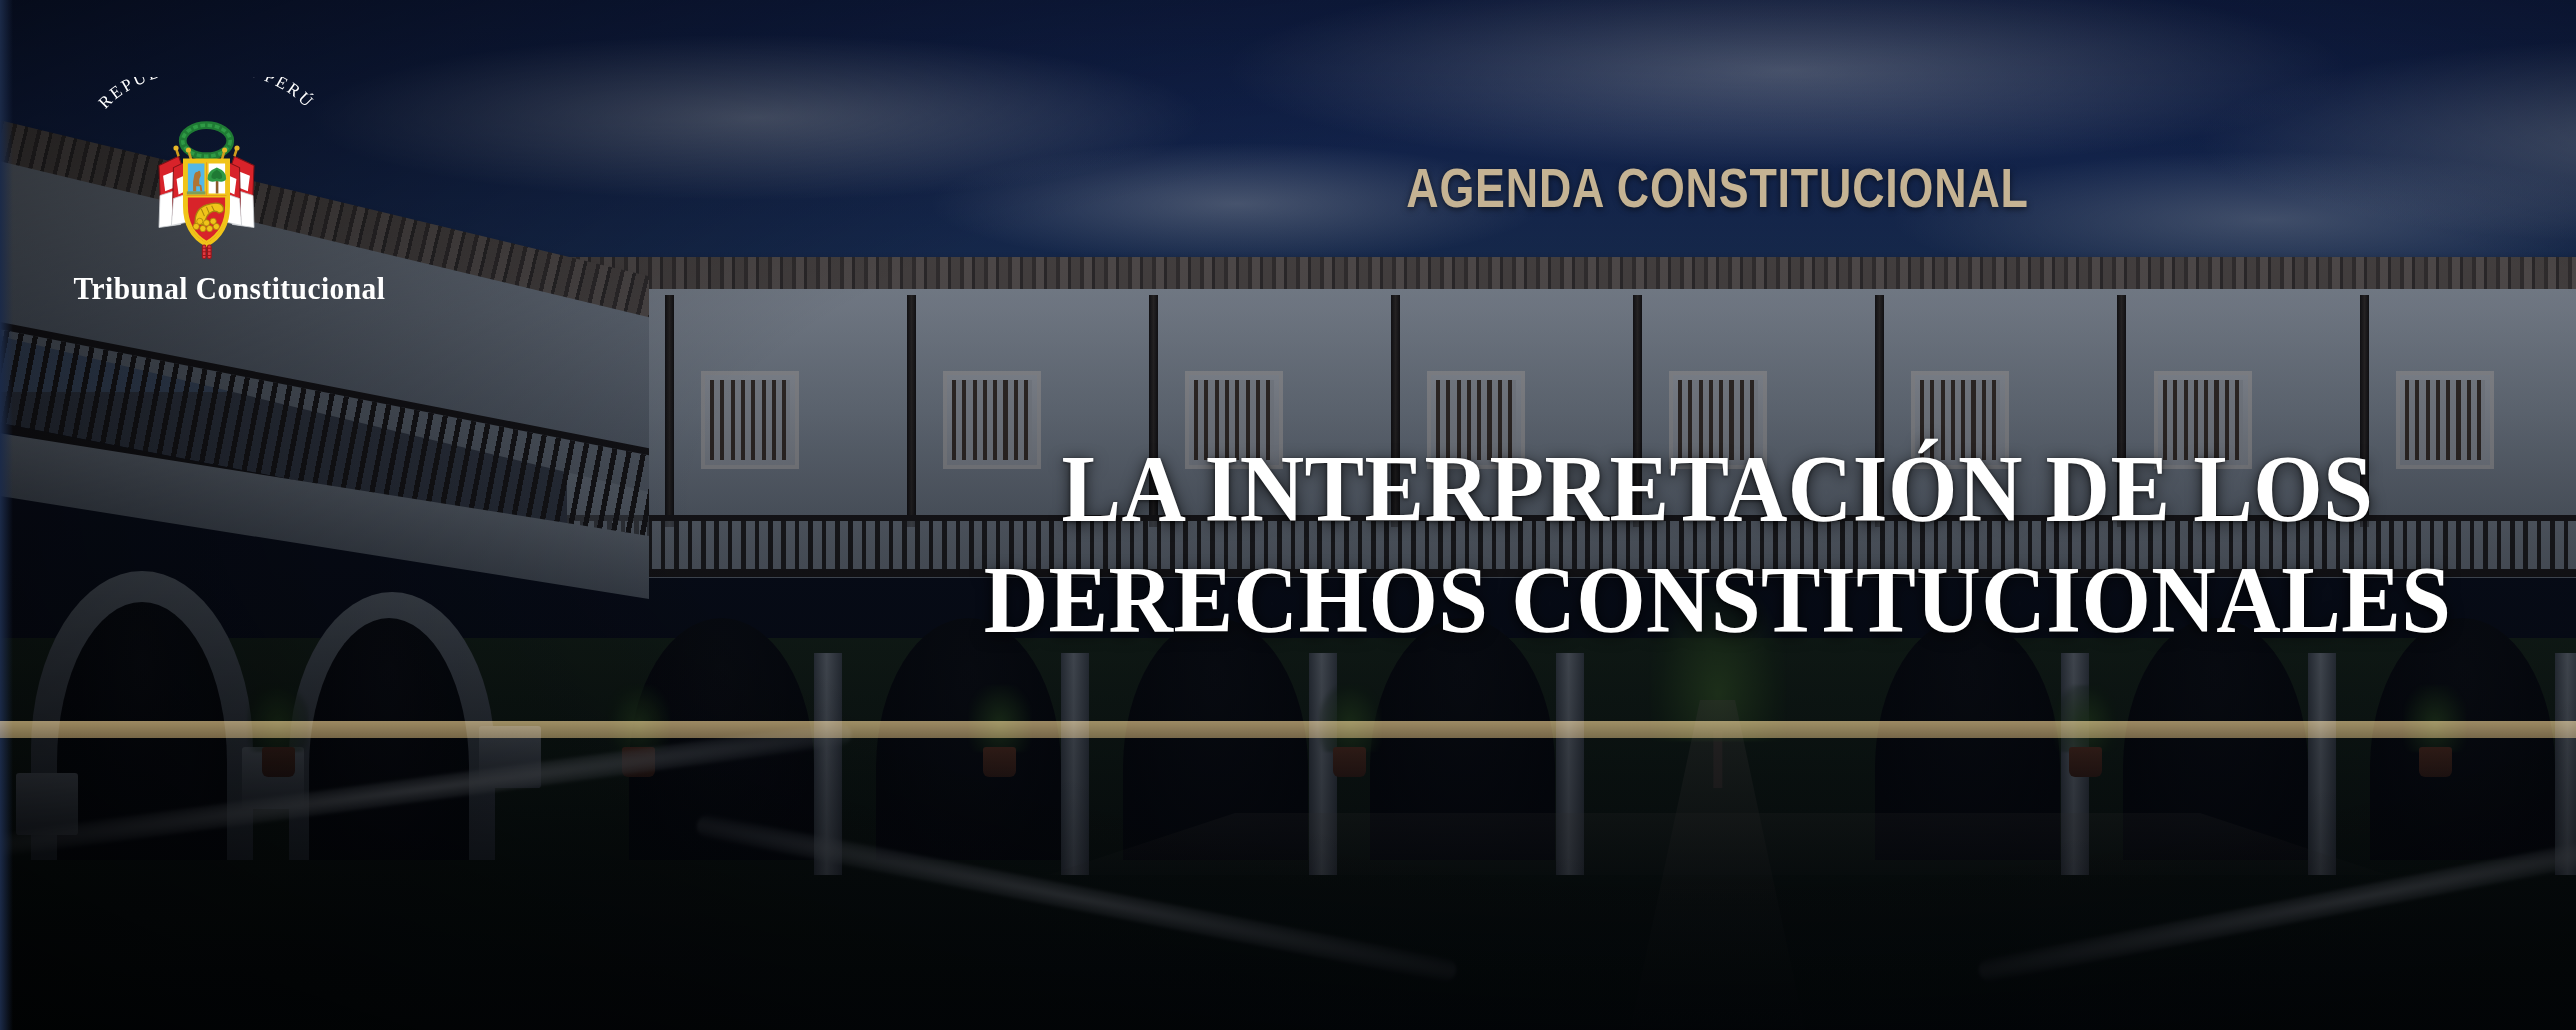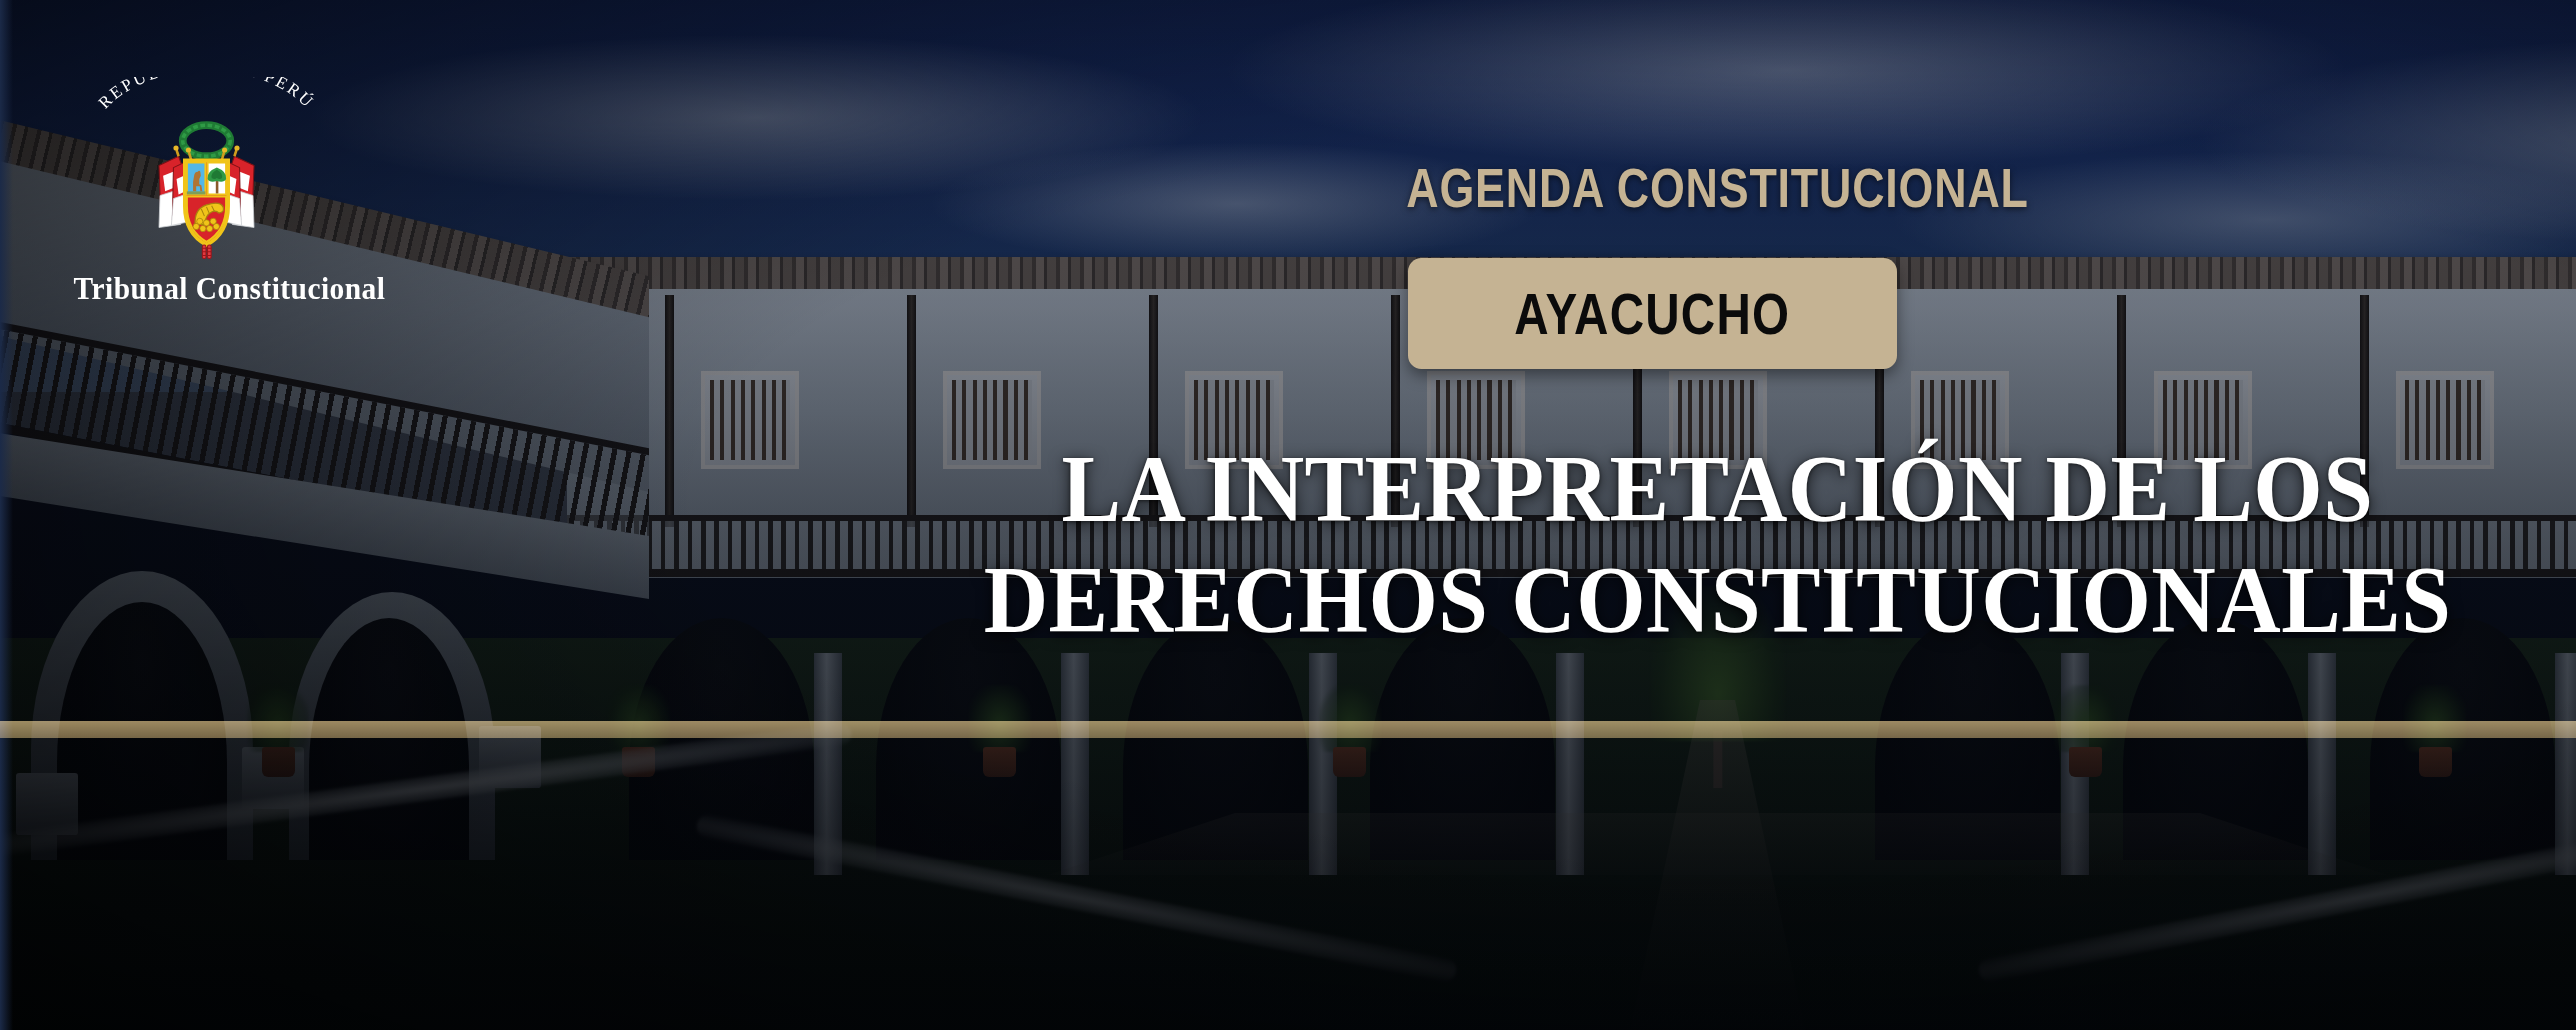--- a/index.html
+++ b/index.html
@@ -430,23 +430,20 @@
           <rect x="152" y="246" width="7" height="26" rx="3"></rect>
           <path d="M142,252 h17 M142,259 h17 M142,266 h17" stroke="#9c1419" stroke-width="2"></path>
         </g>
       </svg>
 
       <div class="tc-name">Tribunal Constitucional</div>
     </div>
 
     <div class="kicker">AGENDA CONSTITUCIONAL</div>
 
-    <div class="badge">
-      <span class="badge-label">AYACUCHO</span>
-    </div>
 
     <div class="title">
       <span class="ln">LA INTERPRETACIÓN DE LOS</span>
       <span class="ln">DERECHOS CONSTITUCIONALES</span>
     </div>
 
   </div>
 </div>
 
 

